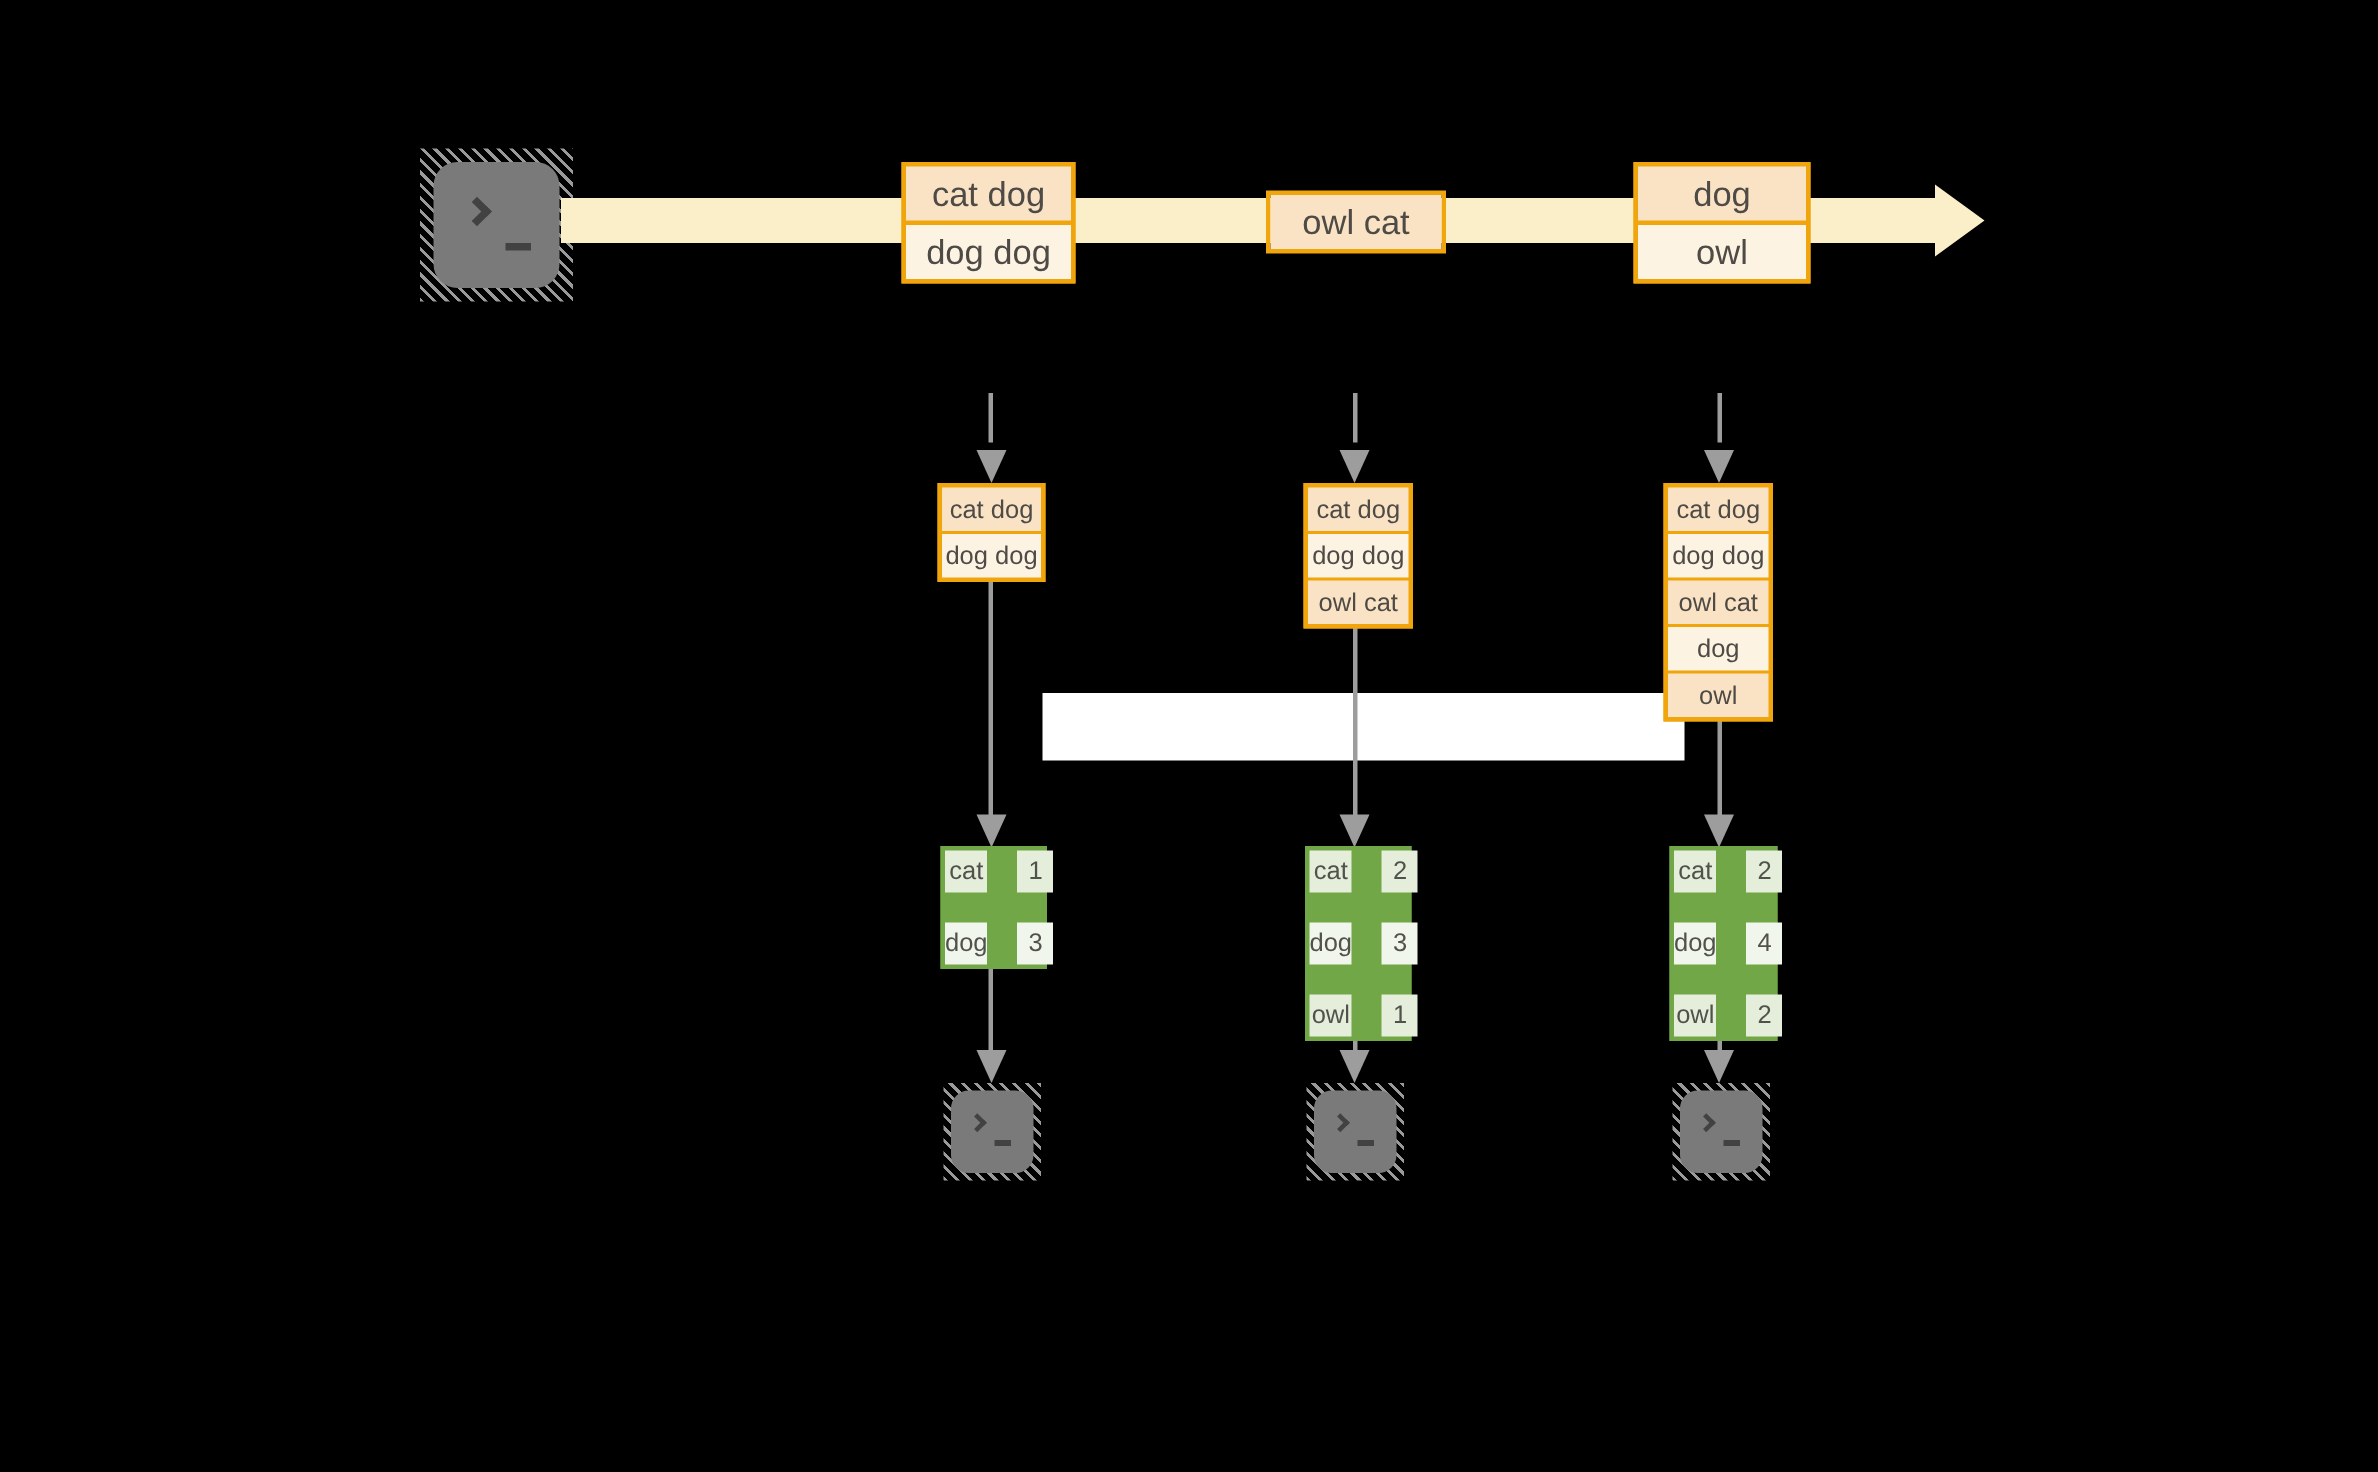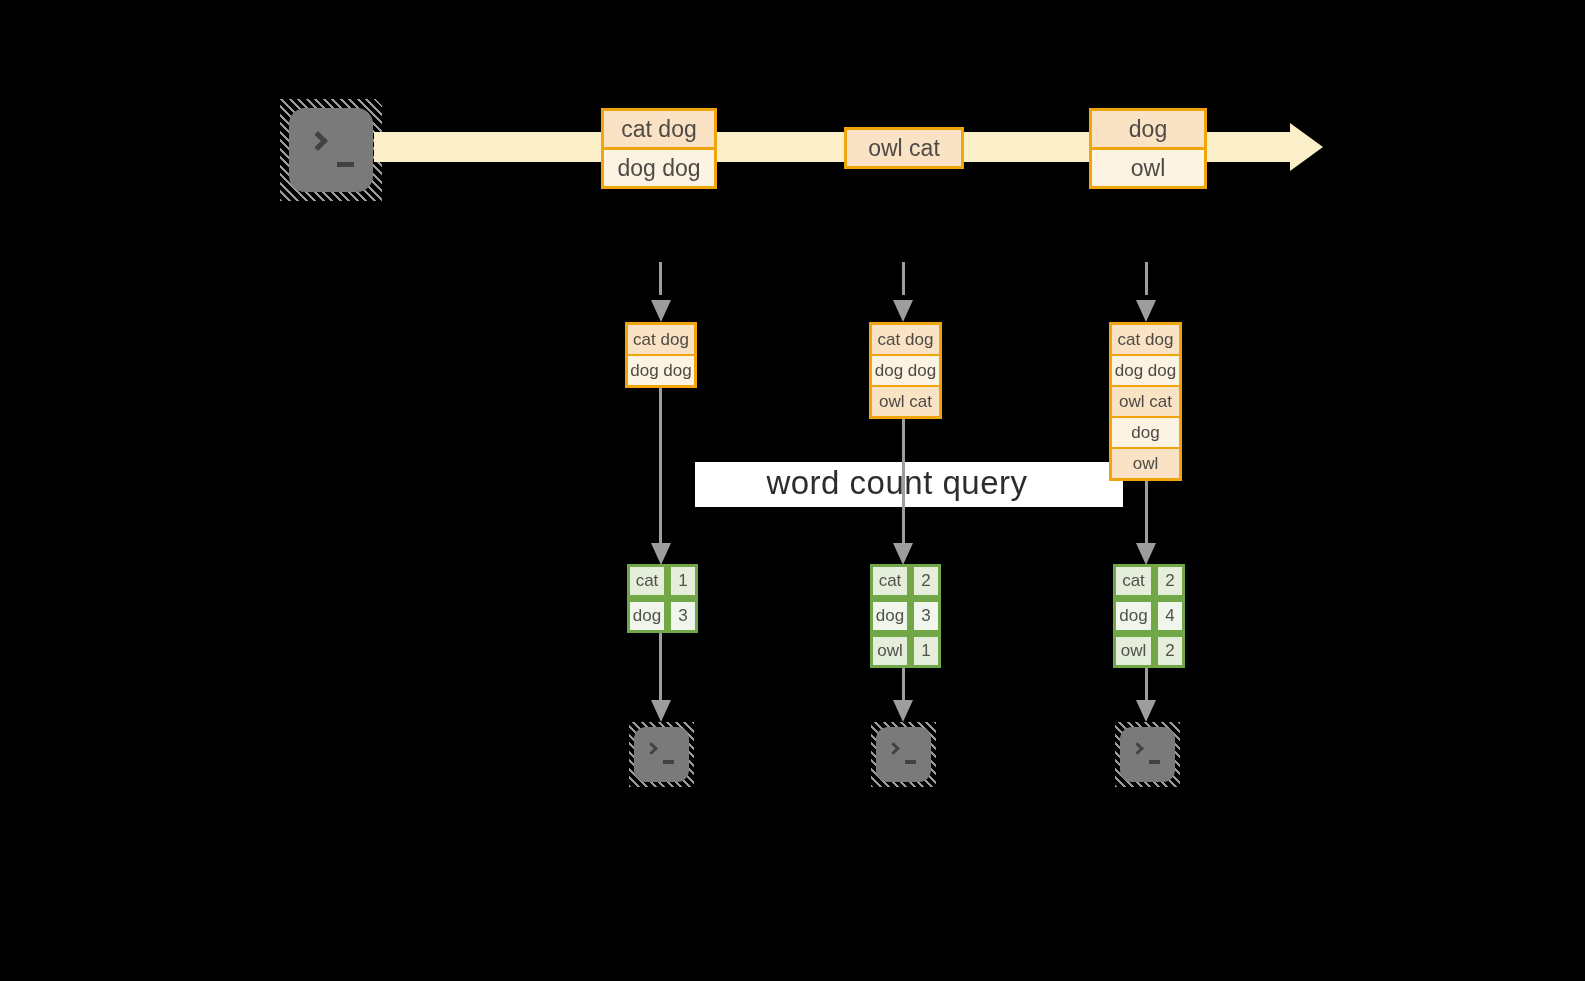--- a/index.html
+++ b/index.html
@@ -34,21 +34,21 @@
   .stack{z-index:4;gap:2px;font-size:17px;}
   .stack>div{height:29px;line-height:29px;background:var(--fill_light);}
   .stack>div:nth-child(odd){background:var(--fill_dark);}
   
   .dash{position:absolute;width:3px;height:33px;background:var(--arrow);z-index:2;}
   .vline{position:absolute;width:3px;background:var(--arrow);z-index:2;}
   .ahead{position:absolute;width:0;height:0;z-index:2;
     border-left:10px solid transparent;border-right:10px solid transparent;border-top:22px solid var(--arrow);}
   
   .gtable{position:absolute;z-index:4;border:3px solid var(--green_border);background:var(--green_border);
-    display:grid;grid-template-columns:1fr 24px;gap:7px;font-size:17px;color:var(--text_table);text-align:center;}
+    display:grid;grid-template-columns:1fr 24px;gap:20px;font-size:17px;color:var(--text_table);text-align:center;}
   .gtable>div{height:28px;line-height:28px;background:var(--green_fill_light);}
   .gtable>div:nth-child(4n+1),.gtable>div:nth-child(4n+2){background:var(--green_fill_dark);}
   
   .banner-bg{position:absolute;left:695px;top:462px;width:428px;height:45px;background:var(--banner_bg);z-index:1;}
   .banner-text{position:absolute;left:695px;top:458px;width:428px;height:50px;z-index:3;
     display:flex;align-items:center;justify-content:center;padding-right:24px;
     font-size:33px;font-weight:300;letter-spacing:.5px;color:var(--text_banner);}
 </style>
 </head>
 <body>
@@ -95,21 +95,20 @@
   </div>
   <div class="stack" style="left:1109px;top:322px;width:73px">
     <div>cat dog</div>
     <div>dog dog</div>
     <div>owl cat</div>
     <div>dog</div>
     <div>owl</div>
   </div>
 
   <div class="banner-bg"></div>
-  <div class="banner-text">word count query</div>
 
   <div class="vline" style="left:659px;top:386px;height:158px"></div>
   <div class="ahead" style="left:651px;top:543px"></div>
   <div class="vline" style="left:902px;top:417px;height:127px"></div>
   <div class="ahead" style="left:893px;top:543px"></div>
   <div class="vline" style="left:1145px;top:479px;height:65px"></div>
   <div class="ahead" style="left:1136px;top:543px"></div>
 
   <div class="gtable" style="left:627px;top:564px;width:71px">
     <div>cat</div>

